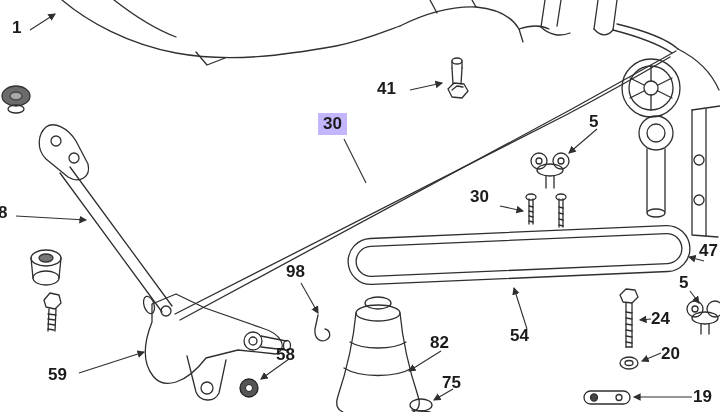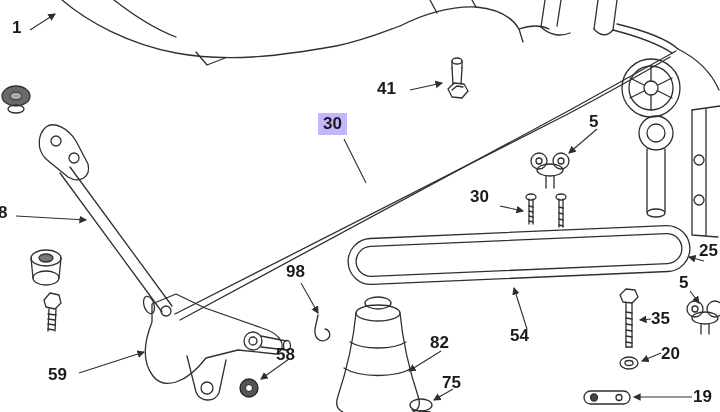--- a/index.html
+++ b/index.html
@@ -204,24 +204,24 @@
     </g>
   </svg>
 
   <div class="label" style="left:12px;top:18px">1</div>
   <div class="label" style="left:377px;top:79px">41</div>
   <div class="label highlight" style="left: 318px; top: 113px; background: #c4b5fd;">30</div>
   <div class="label" style="left:589px;top:112px">5</div>
   <div class="label" style="left:470px;top:187px">30</div>
   <div class="label" style="left:-2px;top:203px">8</div>
   <div class="label" style="left:286px;top:262px">98</div>
-  <div class="label" style="left:699px;top:241px">25</div>
+  <div class="label" style="left:699px;top:241px">47</div>
   <div class="label" style="left:679px;top:273px">5</div>
   <div class="label" style="left:510px;top:326px">54</div>
-  <div class="label" style="left:651px;top:309px">35</div>
+  <div class="label" style="left:651px;top:309px">24</div>
   <div class="label" style="left:661px;top:344px">20</div>
   <div class="label" style="left:430px;top:333px">82</div>
   <div class="label" style="left:442px;top:373px">75</div>
   <div class="label" style="left:276px;top:345px">58</div>
   <div class="label" style="left:48px;top:365px">59</div>
   <div class="label" style="left:693px;top:387px">19</div>
 
 </div>
 
 </body></html>

